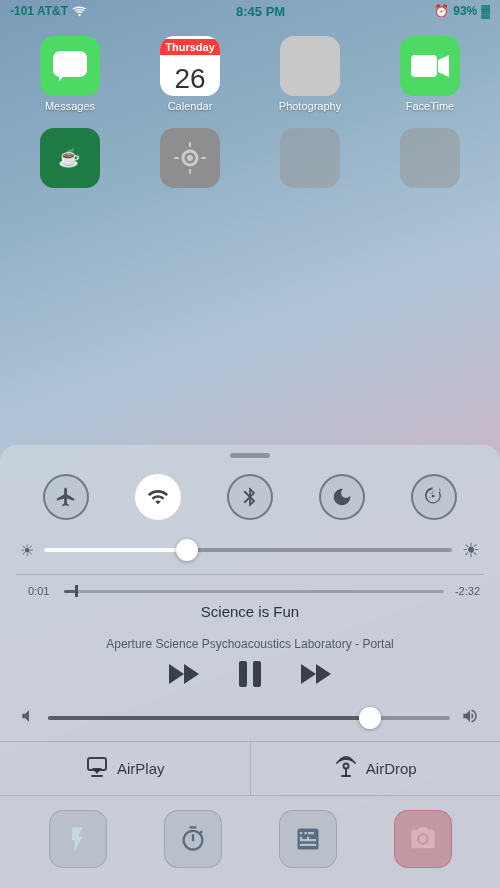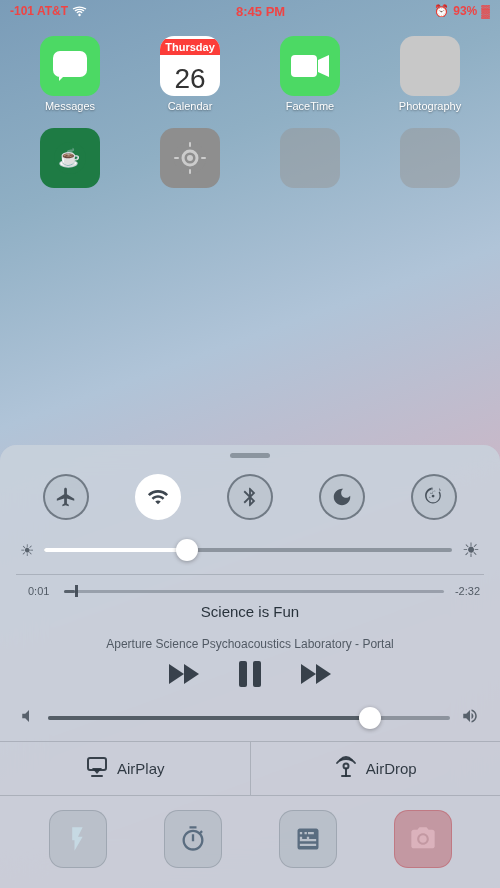--- a/index.html
+++ b/index.html
@@ -22,21 +22,21 @@
     .status-bar {
       position: relative;
       z-index: 10;
       display: flex;
       justify-content: space-between;
       align-items: center;
       padding: 4px 10px;
       height: 22px;
       font-size: 12px;
       font-weight: 600;
-      color: #ef4444;
+      color: #0f766e;
     }
     .status-left { display: flex; align-items: center; gap: 4px; }
     .status-center { font-size: 13px; font-weight: 600; }
     .status-right { display: flex; align-items: center; gap: 4px; }
 
     
     .app-grid {
       position: relative;
       z-index: 10;
       display: grid;
@@ -393,37 +393,37 @@
 
   <div class="app-item">
     <div class="app-icon icon-calendar">
       <div class="cal-header">Thursday</div>
       <div class="cal-day">26</div>
     </div>
     <span class="app-label">Calendar</span>
   </div>
 
   <div class="app-item">
-    <div class="app-icon icon-facetime">
-      <svg width="40" height="28" viewBox="0 0 40 28">
-        <rect x="1" y="3" width="26" height="22" rx="4" fill="white"></rect>
-        <polygon points="28,8 39,3 39,25 28,20" fill="white"></polygon>
-      </svg>
-    </div>
-    <span class="app-label">FaceTime</span>
-  </div>
-
-  <div class="app-item">
     <div class="app-icon" style="background:#c8c8c8; display:grid; grid-template-columns:1fr 1fr; gap:2px; padding:4px; border-radius:14px;">
       <div style="background:#e8c89a; border-radius:3px;"></div>
       <div style="background:#8ab4c8; border-radius:3px;"></div>
       <div style="background:#a8c890; border-radius:3px;"></div>
       <div style="background:#d4a8b8; border-radius:3px;"></div>
     </div>
     <span class="app-label">Photography</span>
+  </div>
+
+  <div class="app-item">
+    <div class="app-icon icon-facetime">
+      <svg width="40" height="28" viewBox="0 0 40 28">
+        <rect x="1" y="3" width="26" height="22" rx="4" fill="white"></rect>
+        <polygon points="28,8 39,3 39,25 28,20" fill="white"></polygon>
+      </svg>
+    </div>
+    <span class="app-label">FaceTime</span>
   </div>
 </div>
 
 <div class="app-row2">
   <div class="app-item">
     <div class="icon-starbucks" style="display:flex;align-items:center;justify-content:center;">
       <svg width="36" height="36" viewBox="0 0 36 36">
         <circle cx="18" cy="18" r="16" fill="#1e7b44"></circle>
         <text x="18" y="24" text-anchor="middle" fill="white" font-size="18">☕</text>
       </svg>

